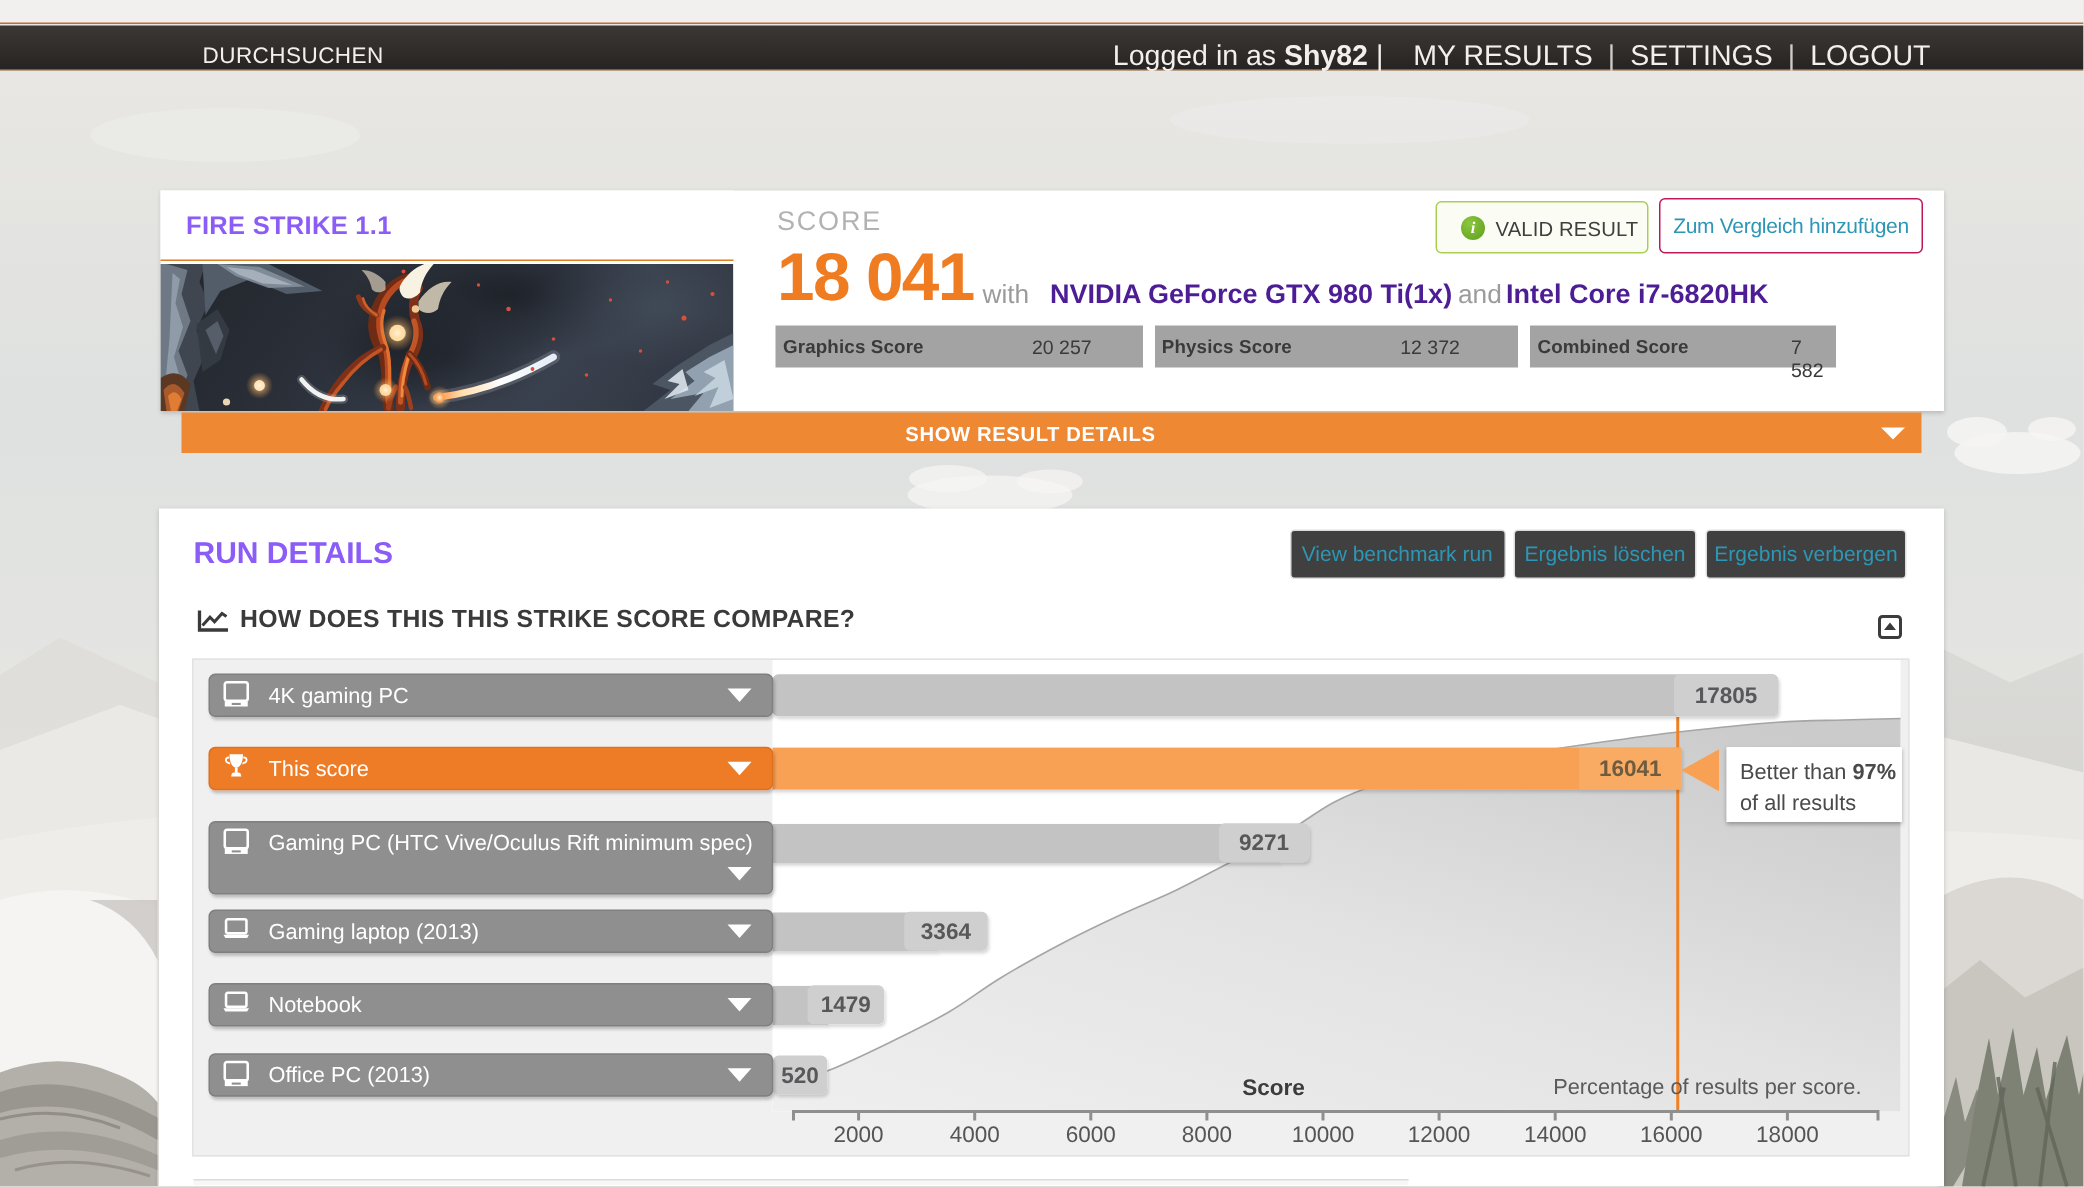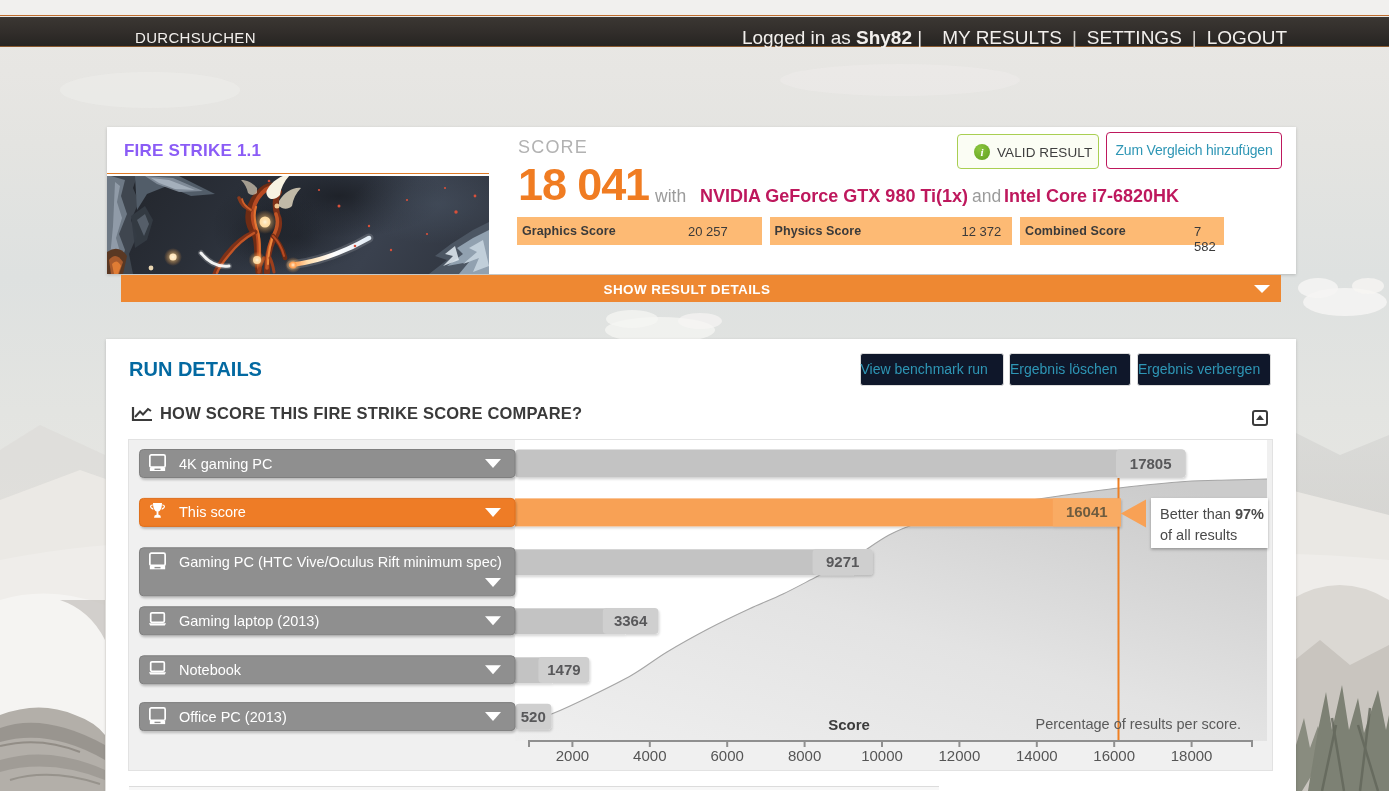--- a/index.html
+++ b/index.html
@@ -15,36 +15,36 @@
   #nav .links b { font-weight:bold; }
   #nav .links .sep { color:#cfcbc7; padding:0 10px; }
   
   #card1 { position:absolute; left:107px; top:127px; width:1189px; height:147px; background:#fff; box-shadow:0 1px 3px rgba(0,0,0,.18); }
   #fsTitle { position:absolute; left:0; top:0; width:382px; height:47px; background:#fff; border-bottom:1.5px solid #e07b26; }
   #fsTitle span { position:absolute; left:17px; top:14px; font-size:17px; font-weight:bold; color:#8b5cf6; letter-spacing:.2px; }
   #fsArt { position:absolute; left:0; top:49px; width:382px; height:98px; overflow:hidden; }
   .scoreLabel { position:absolute; left:411px; top:9.5px; font-size:18px; color:#b2b2b2; letter-spacing:1.2px; }
   .scoreNum  { position:absolute; left:411px; top:35px; font-size:45px; font-weight:bold; color:#f07c22; letter-spacing:-1.1px; line-height:1; }
   .withLine  { position:absolute; left:0; top:59px; font-size:17.5px; color:#9b9b9b; } .withLine span,.withLine b { position:absolute; white-space:nowrap; }
-  .withLine b { color:#be185d; }
+  .withLine b { color:#4c1d95; }
   .btnValid { position:absolute; left:850px; top:7px; width:142px; height:35px; background:#fbfdf4; border:1px solid #a9cf52; border-radius:4px; }
   .btnValid .dot { position:absolute; left:16px; top:9px; width:16px; height:16px; border-radius:50%; background:radial-gradient(circle at 35% 30%, #8cc63f, #5f9e1e); color:#fff; font-size:11px; font-weight:bold; text-align:center; line-height:16px; font-family:"Liberation Serif",serif; font-style:italic; }
   .btnValid .t { position:absolute; left:39px; top:9.5px; font-size:13.5px; color:#3f3f3f; letter-spacing:.1px; white-space:nowrap; }
   .btnCompare { position:absolute; left:999px; top:5px; width:176px; height:37px; background:#fff; border:1px solid #be185d; border-radius:4px; text-align:center; line-height:35px; font-size:14px; color:#2e96b5; letter-spacing:-0.2px; white-space:nowrap; }
-  .stCell { position:absolute; top:89.5px; height:28px; background:#fdba74; font-size:13px; color:#3a3a3a;padding-left:15px; }
+  .stCell { position:absolute; top:89.5px; height:28px; background:#a3a3a3; font-size:13px; color:#3a3a3a;padding-left:15px; }
   .stCell .l { position:absolute; left:5px; top:7px; font-weight:bold; font-size:12.5px; letter-spacing:.1px; }
   .stCell .v { position:absolute; top:7px; }
   
   #showbar { position:absolute; left:121px; top:275px; width:1160px; height:27px; background:#ee8832; color:#fff; }
   #showbar .t { position:absolute; left:0; width:calc(100% - 28px); text-align:center; top:7px; font-size:13.5px; font-weight:bold; letter-spacing:.4px; }
   #showbar .tri { position:absolute; right:11px; top:10px; width:0; height:0; border-left:8px solid transparent; border-right:8px solid transparent; border-top:8px solid #fff; }
   
   #panel2 { position:absolute; left:106px; top:339px; width:1190px; height:452px; background:#fff; box-shadow:0 1px 3px rgba(0,0,0,.18); }
-  #runTitle { position:absolute; left:23px; top:19px; font-size:20px; font-weight:bold; color:#0369a1;text-align:center; }
-  .pbtn { position:absolute; top:14px; height:33px; background:#0f172a; border:1px solid #ddd; border-radius:3px; color:#2e96b5; font-size:14px; white-space:nowrap; }
+  #runTitle { position:absolute; left:23px; top:19px; font-size:20px; font-weight:bold; color:#8b5cf6;text-align:center; }
+  .pbtn { position:absolute; top:14px; height:33px; background:#404040; border:1px solid #ddd; border-radius:3px; color:#2e96b5; font-size:14px; text-align:center; white-space:nowrap; }
   #howHdr { position:absolute; left:54px; top:65px; font-size:16.5px; font-weight:bold; color:#3a3a3a; letter-spacing:.2px; }
   #collapseIc { position:absolute; left:1146px; top:71px; width:16px; height:16px; border:2px solid #3c3c3c; border-radius:3px; }
   #collapseIc:after { content:""; position:absolute; left:2px; top:3px; width:0; height:0; border-left:4px solid transparent; border-right:4px solid transparent; border-bottom:5px solid #3c3c3c; }
   #chartbox { position:absolute; left:22px; top:100px; width:1145px; height:332px; border:1px solid #e2e2e2; background:#f0f0f0; }
 </style>
 </head>
 <body>
   <div id="bgscene">
 <svg width="1389" height="791" viewBox="0 0 1389 791" xmlns="http://www.w3.org/2000/svg">
   <defs>
@@ -237,21 +237,21 @@
       <span class="dot">i</span>
       <span class="t">VALID RESULT</span>
     </div>
     <div class="btnCompare">Zum Vergleich hinzufügen</div>
     <div class="stCell" style="left:410px; width:244.5px;">
       <span class="l">Graphics Score</span>
       <span class="v" style="left:171px;">20 257</span>
     </div>
     <div class="stCell" style="left:662.5px; width:242.5px;">
       <span class="l">Physics Score</span>
-      <span class="v" style="left:192px;">12 372</span>
+      <span class="v" style="left:164px;">12 372</span>
     </div>
     <div class="stCell" style="left:913px; width:204px;">
       <span class="l">Combined Score</span>
       <span class="v" style="left:174px;">7 582</span>
     </div>
   </div>
 
   <div id="showbar">
     <span class="t">SHOW RESULT DETAILS</span>
     <span class="tri"></span>
@@ -259,21 +259,21 @@
 
   <div id="panel2">
     <div id="runTitle">RUN DETAILS</div>
     <div class="pbtn" style="left:753.5px; width:144px; line-height:31px;">View benchmark run</div>
     <div class="pbtn" style="left:903px;  width:122px; line-height:31px;">Ergebnis löschen</div>
     <div class="pbtn" style="left:1031px; width:134px; line-height:31px;">Ergebnis verbergen</div>
     <svg style="position:absolute;left:25px;top:67px;" width="22" height="18" viewBox="0 0 22 18">
       <path d="M2,1 L2,14 L21,14" stroke="#3a3a3a" stroke-width="2.2" fill="none"></path>
       <path d="M4,11 L9,5.5 L12,8.5 L17,3 L20,5" stroke="#3a3a3a" stroke-width="2" fill="none"></path>
     </svg>
-    <div id="howHdr">HOW SCORE THIS FIRE STRIKE SCORE COMPARE?</div>
+    <div id="howHdr">HOW DOES THIS THIS STRIKE SCORE COMPARE?</div>
     <div id="collapseIc"></div>
     <div id="chartbox">
 <svg width="1143" height="330" viewBox="0 0 1143 330" xmlns="http://www.w3.org/2000/svg" font-family="Liberation Sans, sans-serif">
   <defs>
     <linearGradient id="cdfFill" x1="0" y1="1" x2="0.85" y2="0">
       <stop offset="0" stop-color="#efefef"></stop>
       <stop offset="0.5" stop-color="#e3e3e3"></stop>
       <stop offset="1" stop-color="#cbcbcb"></stop>
     </linearGradient>
     <filter id="tipShadow" x="-20%" y="-20%" width="150%" height="160%">

